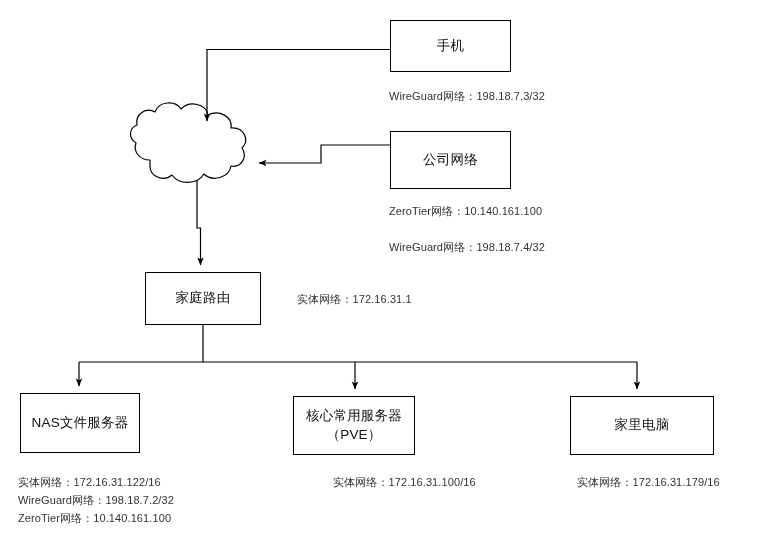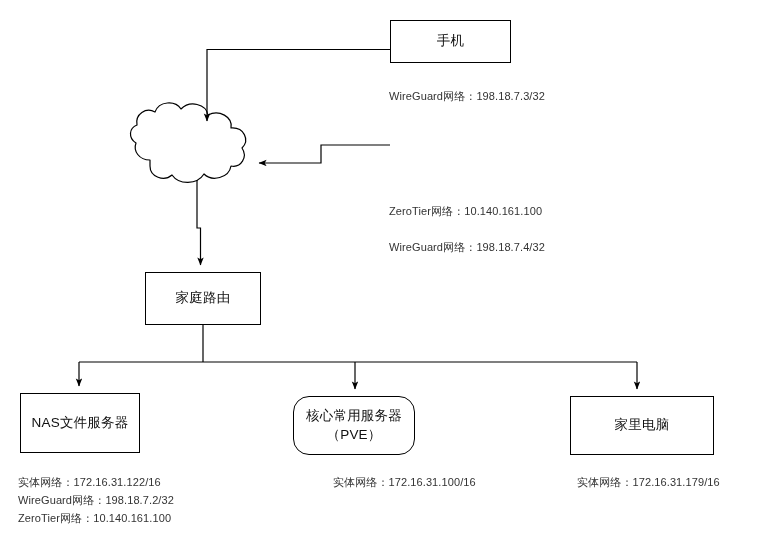--- a/index.html
+++ b/index.html
@@ -48,25 +48,25 @@
   }
   .caption {
     position: absolute;
     font-size: 11px;
     line-height: 18px;
     color: #333333;
     white-space: pre-line;
     letter-spacing: 0.1px;
   }
   
-  #node-phone      { left: 390px; top: 20px;  width: 121px; height: 43px; }
+  #node-phone      { left: 390px; top: 20px;  width: 121px; height: 52px; }
   #node-company    { left: 390px; top: 131px; width: 121px; height: 58px; }
   #node-router     { left: 145px; top: 272px; width: 116px; height: 53px; }
   #node-nas        { left: 20px;  top: 393px; width: 120px; height: 60px; }
-  #node-pve        { left: 293px; top: 396px; width: 122px; height: 59px; border-radius: 16px; }
+  #node-pve        { left: 293px; top: 396px; width: 122px; height: 59px; }
   #node-homepc     { left: 570px; top: 396px; width: 144px; height: 59px; }
 
   
   #caption-phone    { left: 389px; top: 87px;  }
   #caption-company  { left: 389px; top: 202px; }
   #caption-router   { left: 297px; top: 290px; }
   #caption-nas      { left: 18px;  top: 473px; }
   #caption-pve      { left: 300px; top: 473px; margin-left: 33px; }
   #caption-homepc   { left: 577px; top: 473px; }
 </style>
@@ -110,20 +110,23 @@
 
     <path d="M355,362 L355,389" fill="none" stroke="#000000" stroke-width="1.2" marker-end="url(#arrowhead)"></path>
 
     <path d="M637,362 L637,389" fill="none" stroke="#000000" stroke-width="1.2" marker-end="url(#arrowhead)"></path>
   </svg>
 
   <div class="node" id="node-phone">
     <span class="node-label">手机</span>
   </div>
 
+  <div class="node" id="node-company">
+    <span class="node-label">公司网络</span>
+  </div>
 
   <div class="node" id="node-nas">
     <span class="node-label">NAS文件服务器</span>
   </div>
 
   <div class="node" id="node-router">
     <span class="node-label">家庭路由</span>
   </div>
 
   <div class="node" id="node-pve">
@@ -134,20 +137,21 @@
   <div class="node" id="node-homepc">
     <span class="node-label">家里电脑</span>
   </div>
 
   <div class="caption" id="caption-phone">WireGuard网络：198.18.7.3/32</div>
 
   <div class="caption" id="caption-company">ZeroTier网络：10.140.161.100
 
 WireGuard网络：198.18.7.4/32</div>
 
+  <div class="caption" id="caption-router">实体网络：172.16.31.1</div>
 
   <div class="caption" id="caption-nas">实体网络：172.16.31.122/16
 WireGuard网络：198.18.7.2/32
 ZeroTier网络：10.140.161.100</div>
 
   <div class="caption" id="caption-pve">实体网络：172.16.31.100/16</div>
 
   <div class="caption" id="caption-homepc">实体网络：172.16.31.179/16</div>
 
 </div>

